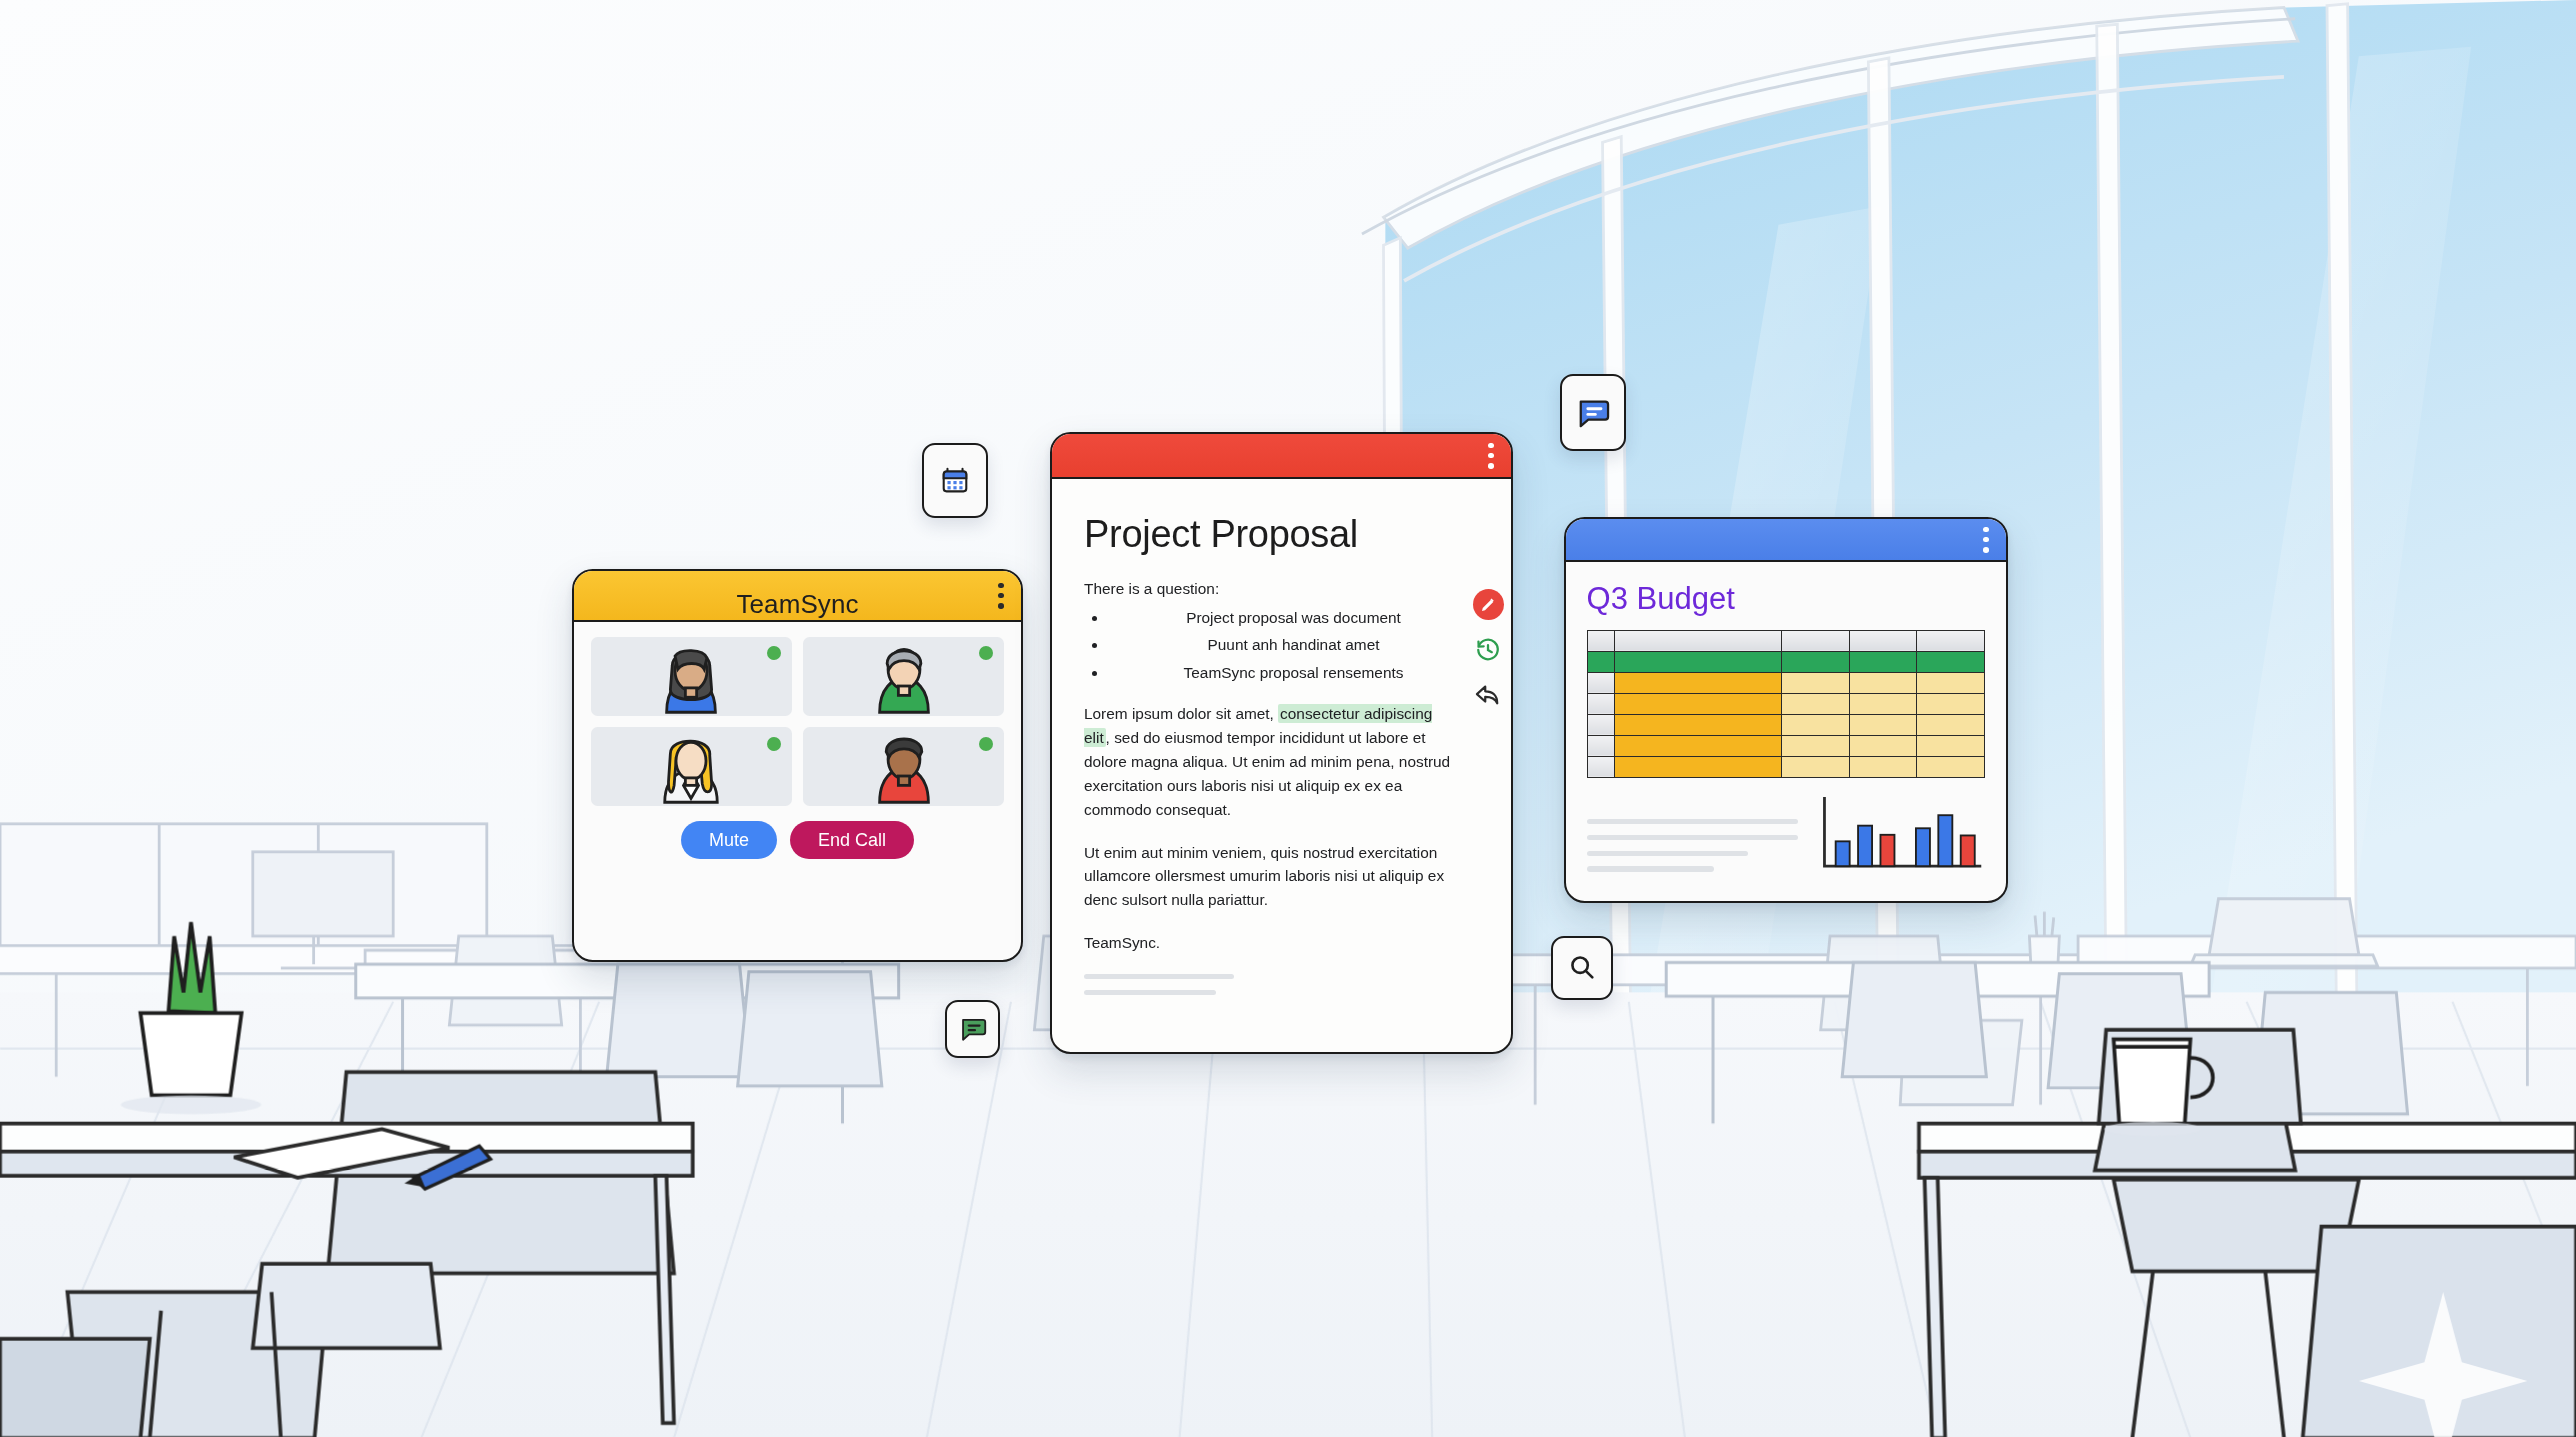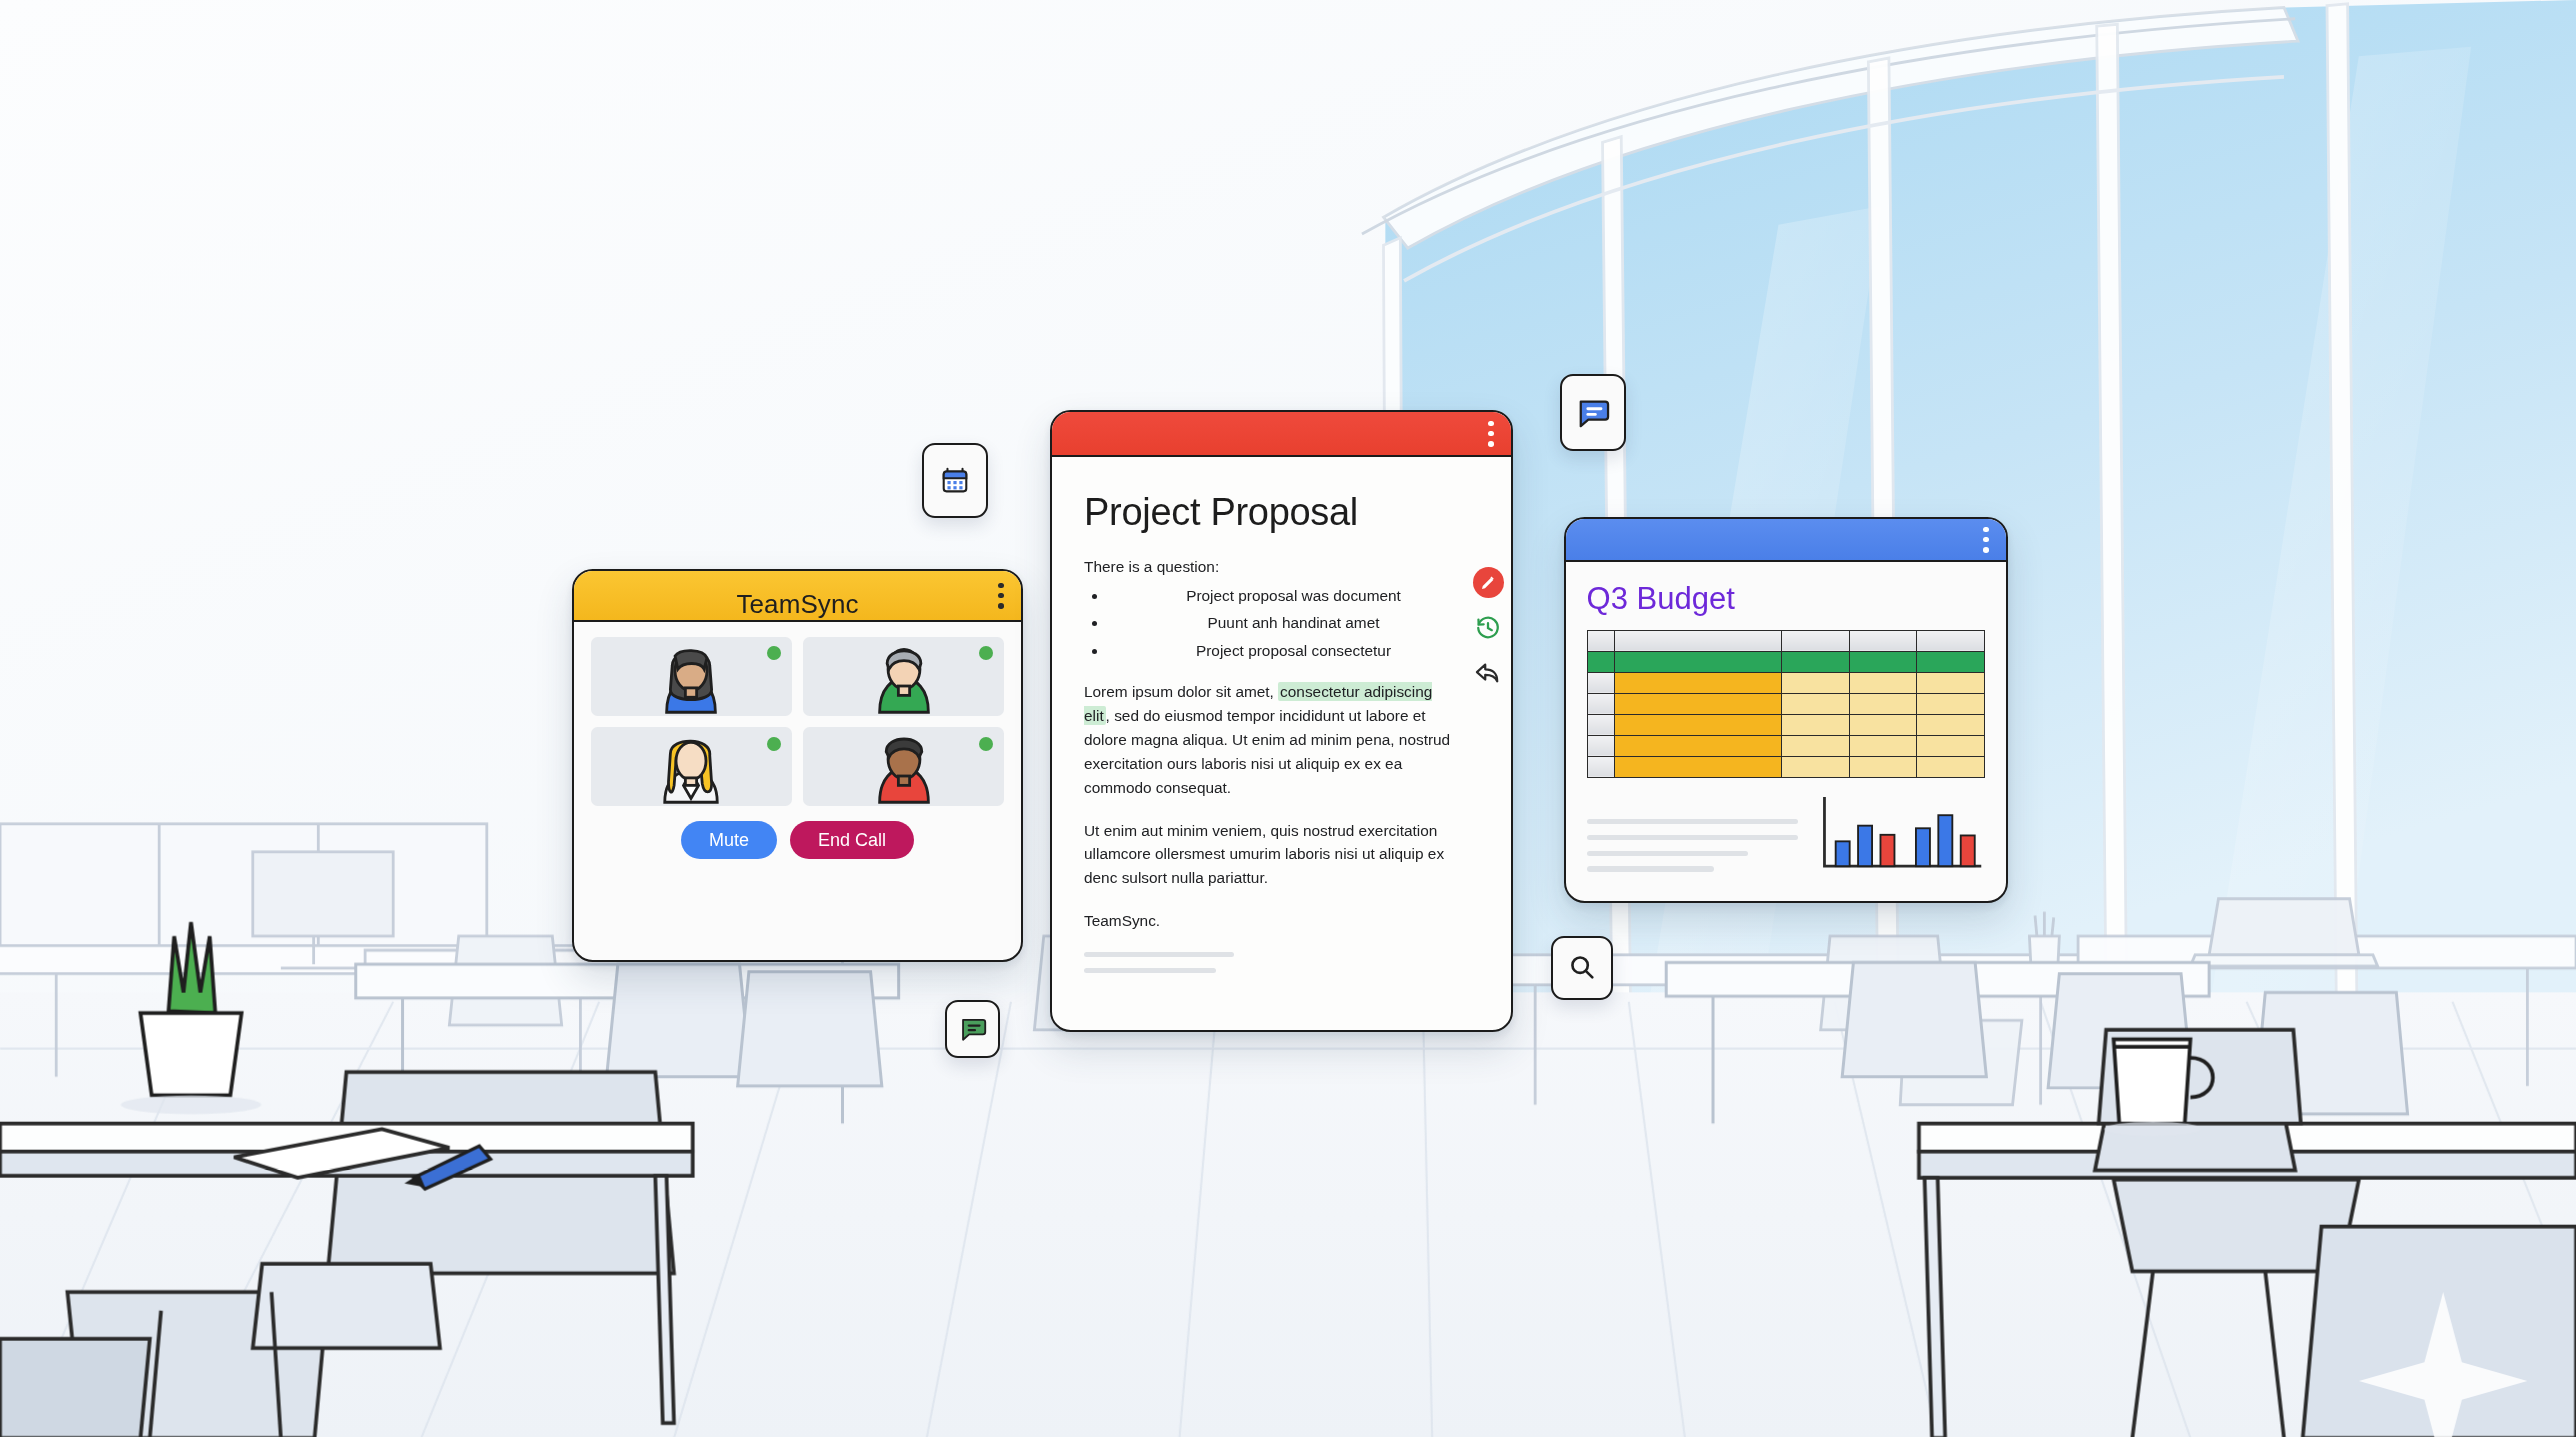--- a/index.html
+++ b/index.html
@@ -88,21 +88,21 @@
     font-size: 18px;
     font-family: "Liberation Sans", sans-serif;
     padding: 8.4px 28px;
     border-radius: 28px;
     cursor: pointer;
   }
   .pill-mute { background: #4285f4; }
   .pill-end  { background: #be185d; }
 
   
-  #docwin { left: 1050px; top: 410px; width: 459px; height: 618px; background:#fdfdfc; }
+  #docwin { left: 1050px; top: 432px; width: 459px; height: 618px; background:#fdfdfc; }
   #docwin .win-bar { background: linear-gradient(180deg,#ef4a3c 0%, #e8402f 100%); height: 43px; }
   .doc-body { position: relative; padding: 28px 32px; }
   .doc-title {
     font-size: 38px; font-weight: 400; color: #1d1d1d;
     margin: 5.6px 0 24px; letter-spacing: -0.3px;
   }
   .doc-lead { font-size: 15.4px; color: #202124; margin: 0 0 11.2px; }
   .doc-list { margin: 0 0 20.6px; padding-left: 24px; }
   .doc-list li { font-size: 15.4px; color: #202124; margin-bottom: 9.4px; text-align: center; }
   .doc-para { font-size: 15.4px; color: #202124; line-height: 1.55; margin: 0 0 19px; max-width: 374px; }
@@ -380,21 +380,21 @@
           <i></i>
           <i></i>
         </span>
     </div>
     <div class="doc-body">
       <h1 class="doc-title">Project Proposal</h1>
       <p class="doc-lead">There is a question:</p>
       <ul class="doc-list">
         <li>Project proposal was document</li>
         <li>Puunt anh handinat amet</li>
-        <li>Project proposal consectetur</li>
+        <li>TeamSync proposal rensements</li>
       </ul>
       <p class="doc-para"><span>Lorem ipsum dolor sit amet, </span><span class="hl">consectetur adipiscing elit</span><span>, sed do eiusmod tempor incididunt ut labore et dolore magna aliqua. Ut enim ad minim pena, nostrud exercitation ours laboris nisi ut aliquip ex ex ea commodo consequat.</span></p>
       <p class="doc-para">Ut enim aut minim veniem, quis nostrud exercitation ullamcore ollersmest umurim laboris nisi ut aliquip ex denc sulsort nulla pariattur.</p>
       <p class="doc-para">TeamSync.</p>
       <div style="width:150px">
         <div class="sig-line" style="width:100%"></div>
         <div class="sig-line" style="width:88%"></div>
       </div>
 
       <div class="doc-side">

